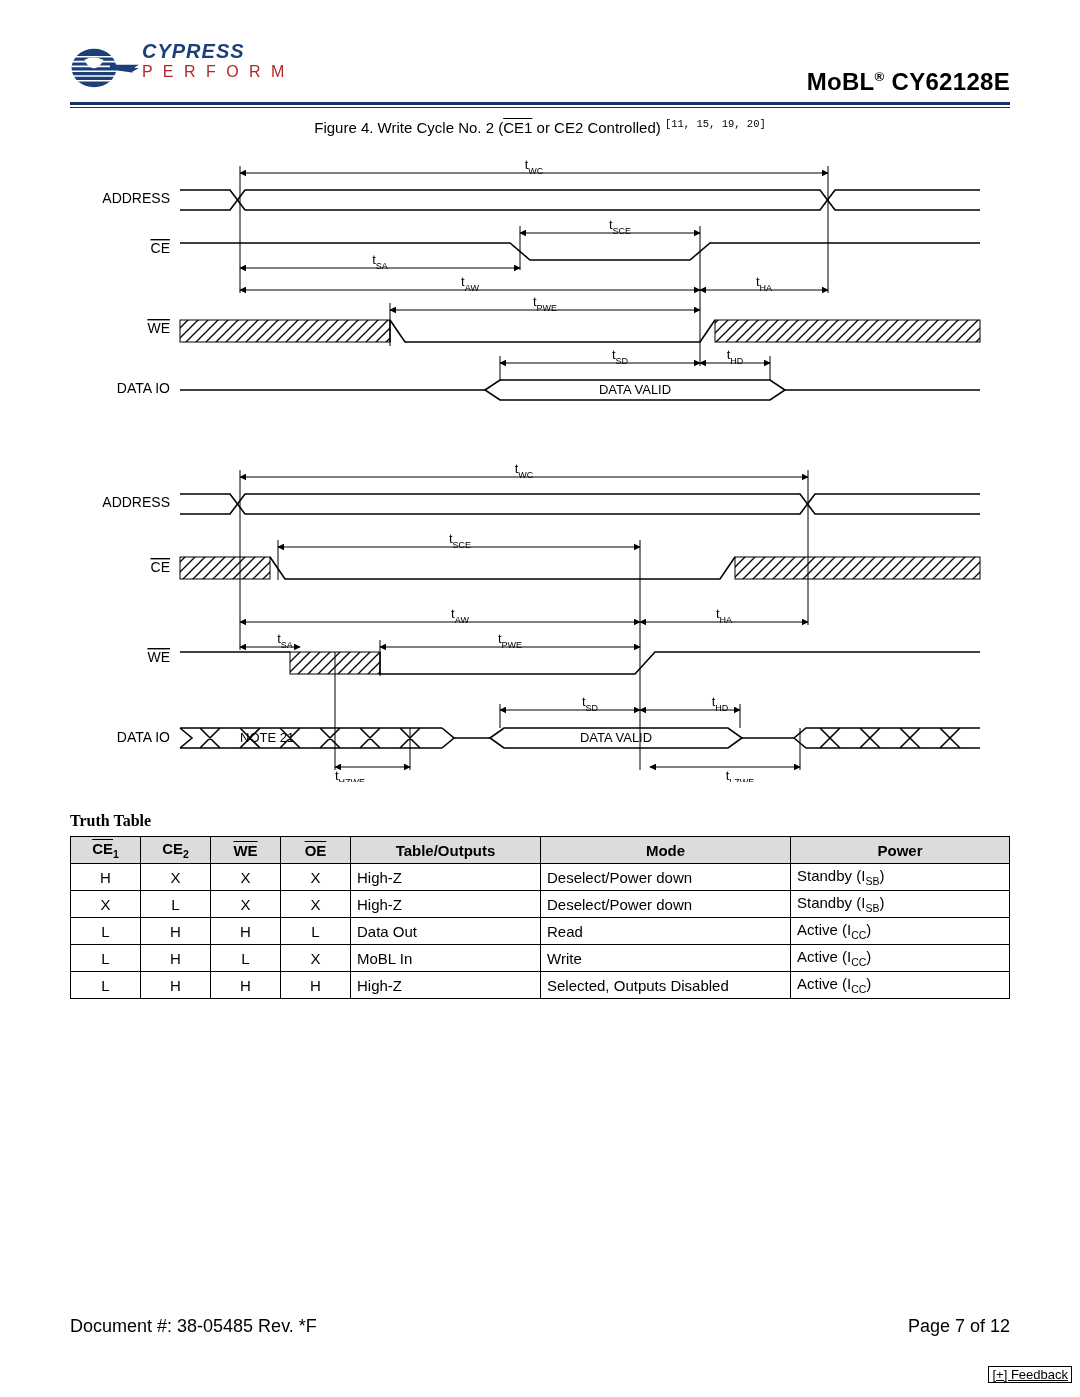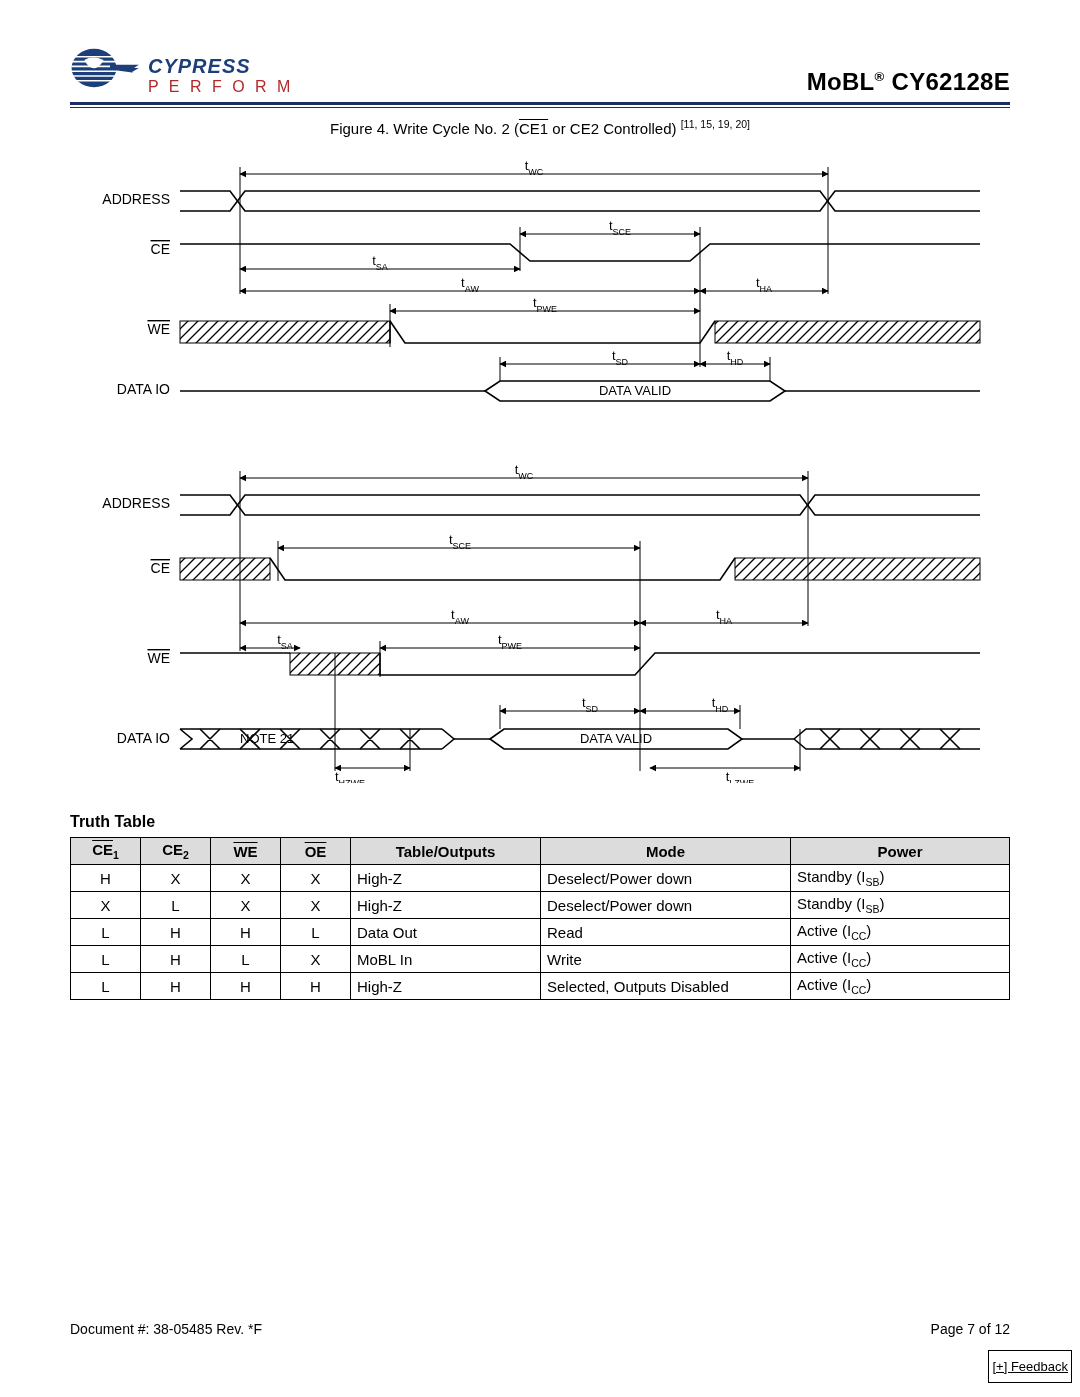--- a/index.html
+++ b/index.html
@@ -14,63 +14,63 @@
   .page {
     padding: 40px 70px 0 70px;
   }
   
   .hdr {
     display: flex;
     justify-content: space-between;
     align-items: flex-end;
     padding-bottom: 4px;
   }
-  .logo-block { display: flex; align-items: flex-end; gap: 6px; }
+  .logo-block { display: flex; align-items: flex-start; }
   .logo-globe {
     width: 72px; height: 56px; position: relative; display: flex; align-items: center;
   }
   .product {
     font-weight: bold; font-size: 24px; letter-spacing: .3px;
   }
   .product sup { font-size: .55em; vertical-align: super; }
   .hdr-rule { border-top: 3px solid #1c2e66; margin-top: 2px; }
   .hdr-rule2 { border-top: 1px solid #1c2e66; margin-top: 2px; }
   
   .sec-title { font-size: 22px; font-weight: bold; margin-top: 30px; }
   .sec-title .cont { font-weight: normal; font-size: 15px; }
   .fig-cap { text-align: center; font-size: 15px; margin-top: 10px; }
   .fig-cap b { font-weight: normal; margin-top: 16px; }
-  .fig-cap sup { font-size: .7em; }
+  .fig-cap sup { font-size: .7em; font-family: Liberation Mono, monospace; }
   .ov { text-decoration: overline; }
   
   .diagram {
     margin: 12px 0 8px 0;
     width: 100%;
   }
   
-  .tt-title { font-weight: bold; font-size: 16px; margin-top: 18px; margin-bottom: 6px; }
+  .tt-title { font-weight: bold; font-size: 16px; margin-top: 18px; margin-bottom: 6px; font-family: Liberation Serif, serif; }
   table.truth {
     border-collapse: collapse; width: 100%; font-size: 15px;
   }
   table.truth th, table.truth td {
     border: 1px solid #000; padding: 3px 6px; vertical-align: middle;
   }
   table.truth th { background: #dcdcdc; font-weight: bold; }
   table.truth td.c { text-align: center; }
   table.truth sub { font-size: .7em; }
   
   .footer {
     position: absolute; left: 70px; right: 70px; bottom: 60px;
     display: flex; justify-content: space-between;
-    font-size: 14px;
+    font-size: 18px;
     margin-top: 29px;
   }
   .feedback {
     position: absolute; right: 8px; bottom: 14px;
-    border: 1px solid #000; font-size: 13px; padding: 8px 3px;
+    border: 1px solid #000; font-size: 13px; padding: 0 3px;
     text-decoration: underline; cursor: pointer;
   }
   
   .sig-label { font: 14px Arial; }
   .tparam   { font: 13px Arial; }
   .tparam tspan.sub { font-size: 9px; baseline-shift: sub; }
 </style>
 </head>
 <body>
 

